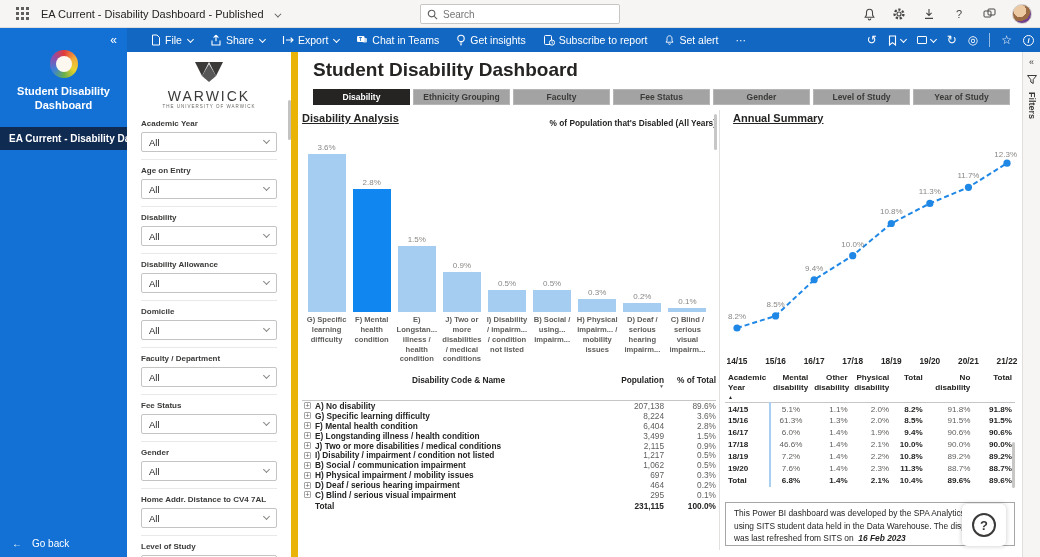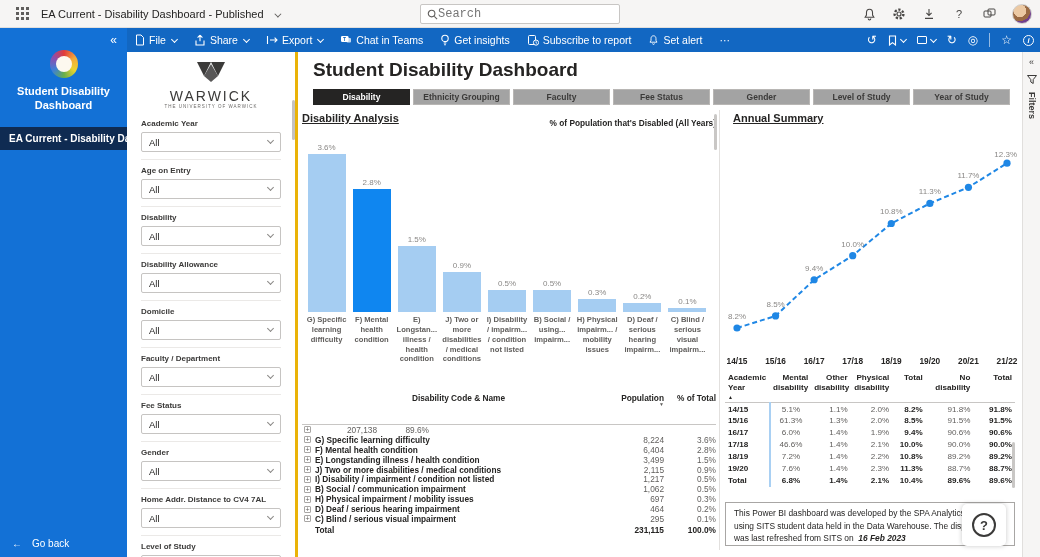--- a/index.html
+++ b/index.html
@@ -10,30 +10,30 @@
   #topbar { position:absolute; top:0; left:0; width:1040px; height:28px;
     background:#f6f5f4; border-bottom:1px solid #e1dfdd; display:flex; align-items:center; }
   .waffle { width:3px; height:3px; background:#605e5c; margin:0 0 10px 16px;
     box-shadow:5px 0 #605e5c,10px 0 #605e5c,0 5px #605e5c,5px 5px #605e5c,10px 5px #605e5c,0 10px #605e5c,5px 10px #605e5c,10px 10px #605e5c; }
   #report-title { margin-left:22px; font-size:11px; color:#252423; white-space:nowrap; }
   .chev { display:inline-block; width:5px; height:5px; border-right:1.3px solid currentColor;
     border-bottom:1.3px solid currentColor; transform:rotate(45deg) translateY(-2px); margin-left:7px; }
   #search-box { position:absolute; left:420px; top:4px; width:200px; height:20px; background:#fff;
     border:1px solid #c8c6c4; border-radius:2px; display:flex; align-items:center; padding:0 6px; }
   #search-box svg { flex:none; }
-  #search-input { border:0; outline:0; font-size:12px; color:#605e5c; width:160px;
-    background:transparent; font-family:Liberation Mono, monospace; }
+  #search-input { border:0; outline:0; font-size:10px; color:#605e5c; margin-left:5px; width:160px;
+    background:transparent; font-family:Liberation Sans, sans-serif; }
   #topbar-icons { position:absolute; right:8px; top:0; height:28px; display:flex; align-items:center; gap:16px; color:#484644; }
   .tb-icon { width:14px; height:14px; display:flex; align-items:center; justify-content:center; font-size:11px; color:#484644; }
   #avatar { width:20px; height:20px; border-radius:50%;
     background:radial-gradient(circle at 38% 32%, #ecc9a3 0 38%, #9a6a44 39% 62%, #713f8d 63%); border:1px solid #d0cecc; }
 
   
   #actionbar { position:absolute; top:28px; left:127px; width:913px; height:24px; background:#1267c2;
-    color:#fff; display:flex; align-items:center; font-size:10.5px; padding-left:8px; }
+    color:#fff; display:flex; align-items:center; font-size:10.5px; padding-left:24px; }
   .ab-item { display:flex; align-items:center; gap:4px; margin-right:17px; white-space:nowrap; cursor:default; }
   .ab-item svg { display:block; }
   .ab-chev { width:5px; height:5px; border-right:1.2px solid #fff; border-bottom:1.2px solid #fff;
     transform:rotate(45deg); margin-left:2px; margin-top:-2px; }
   #actionbar-right { position:absolute; right:6px; top:28px; height:24px; display:flex; align-items:center;
     gap:11px; color:#fff; font-size:12px; }
   .abr-icon { display:flex; align-items:center; gap:2px; }
   .abr-divider { width:1px; height:14px; background:rgba(255,255,255,.55); }
   .view-rect { width:10px; height:8px; border:1.2px solid #fff; border-radius:1px; display:inline-block; }
   .info-circ { width:11px; height:11px; border:1.2px solid #fff; border-radius:50%; font-size:7.5px;
@@ -45,21 +45,21 @@
   #app-logo { width:28px; height:28px; border-radius:50%; margin:22px auto 6px;
     background:conic-gradient(#e23a3a,#f2a93b,#ead22f,#67b04a,#3f7fd6,#8b4fb0,#e23a3a); position:relative; }
   #app-logo::after { content:""; position:absolute; inset:6px; border-radius:50%; background:#fdf8ef; }
   #app-title { font-size:11px; font-weight:bold; text-align:center; line-height:1.3; padding:0 10px; }
   #nav-item { margin-top:14px; background:#0f2b52; height:23px; display:flex; align-items:center;
     padding-left:9px; font-size:10px; font-weight:bold; white-space:nowrap; overflow:hidden; }
   #go-back { position:absolute; bottom:8px; left:12px; font-size:10px; color:#fff; display:flex; gap:10px; align-items:center; }
 
   
   #filterpanel { position:absolute; top:52px; left:127px; width:171px; height:505px; background:#fff;
-    border-right:3px solid #eab308; padding:10px 14px 0; overflow:hidden; }
+    border-right:7px solid #eab308; padding:10px 14px 0; overflow:hidden; }
   #warwick-logo { text-align:center; margin-bottom:10px; }
   #warwick-word { font-size:14px; letter-spacing:2px; color:#3b3a39; margin-top:2px; }
   #warwick-sub { font-size:4.5px; letter-spacing:1px; color:#6b6967; }
   .filter-group { margin-bottom:6px; border-bottom:1px solid #ebe9e7; padding-bottom:7px; }
   .filter-label { font-size:8px; font-weight:bold; color:#3b3a39; margin-bottom:4px; }
   .filter-select { height:20px; border:1px solid #c6c4c2; border-radius:2px; display:flex; align-items:center;
     justify-content:space-between; padding:0 7px; font-size:9.5px; color:#252423; background:#fff; cursor:default; }
   .fs-chev { width:5px; height:5px; border-right:1.2px solid #8a8886; border-bottom:1.2px solid #8a8886;
     transform:rotate(45deg); margin-top:-3px; }
   #filter-scrollnub { position:absolute; right:0; top:48px; width:3px; height:40px; background:#c4c2c0; border-radius:2px; }
@@ -81,21 +81,21 @@
     color:#252423; text-align:right; }
   #bars { position:absolute; left:6px; top:88px; width:406px; height:172px; display:flex; align-items:flex-end; }
   .bar-col { flex:1; display:flex; flex-direction:column; align-items:center; justify-content:flex-end; height:172px; }
   .bar-val { font-size:8px; color:#8a8886; margin-bottom:2px; }
   .bar { width:38px; }
   #bar-cats { position:absolute; left:6px; top:263px; width:406px; display:flex; }
   .bar-cat { flex:1; font-size:7.6px; font-weight:bold; color:#605e5c; text-align:center; line-height:1.3; padding:0 2px; }
 
   
   #dis-table { position:absolute; left:4px; top:320px; width:414px; font-size:8.3px; color:#252423; }
-  .dt-header { display:flex; border-bottom:1px solid #c8c6c4; padding:3px 0 18px; font-weight:bold;margin-top:18px; }
+  .dt-header { display:flex; border-bottom:1px solid #c8c6c4; padding:3px 0 12px; font-weight:bold; }
   .dt-h-name { flex:1; text-align:center; }
   .dt-h-pop { width:62px; text-align:right; }
   .dt-h-pct { width:52px; text-align:right; }
   .sort-caret { font-size:5px; color:#605e5c; display:block; text-align:right; line-height:3px; }
   .dt-row { display:flex; align-items:center; height:9.9px; }
   .dt-expand { width:7px; height:7px; border:1px solid #a8a6a4; color:#605e5c; font-size:7px; line-height:5px;
     text-align:center; margin:0 4px 0 2px; flex:none; border-radius:1px; }
   .dt-name { flex:1; font-weight:bold; color:#252423; white-space:nowrap; overflow:hidden; }
   .dt-pop { width:62px; text-align:right; color:#605e5c; }
   .dt-pct { width:52px; text-align:right; color:#605e5c; }
@@ -437,20 +437,21 @@
       <span class="dt-h-name">Disability Code &amp; Name</span>
       <span class="dt-h-pop">
         <span>Population</span>
         <span class="sort-caret">▼</span>
       </span>
       <span class="dt-h-pct">% of Total</span>
     </div>
     <div id="dt-rows">
         <div class="dt-row">
           <span class="dt-expand">+</span>
+          <span class="dt-name">A) No disability</span>
           <span class="dt-pop">207,138</span>
           <span class="dt-pct">89.6%</span>
         </div>
         <div class="dt-row">
           <span class="dt-expand">+</span>
           <span class="dt-name">G) Specific learning difficulty</span>
           <span class="dt-pop">8,224</span>
           <span class="dt-pct">3.6%</span>
         </div>
         <div class="dt-row">

